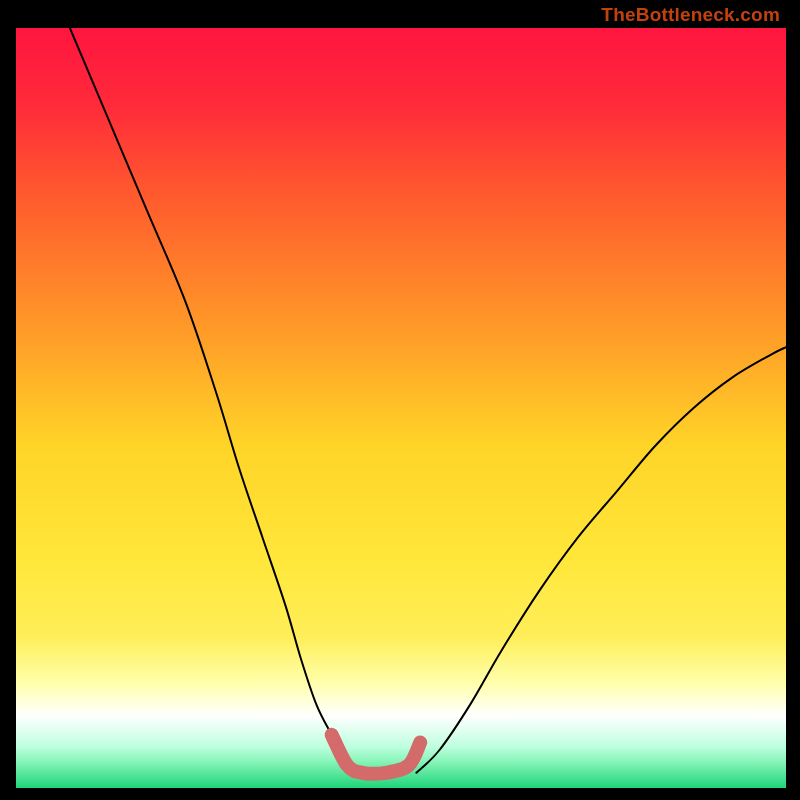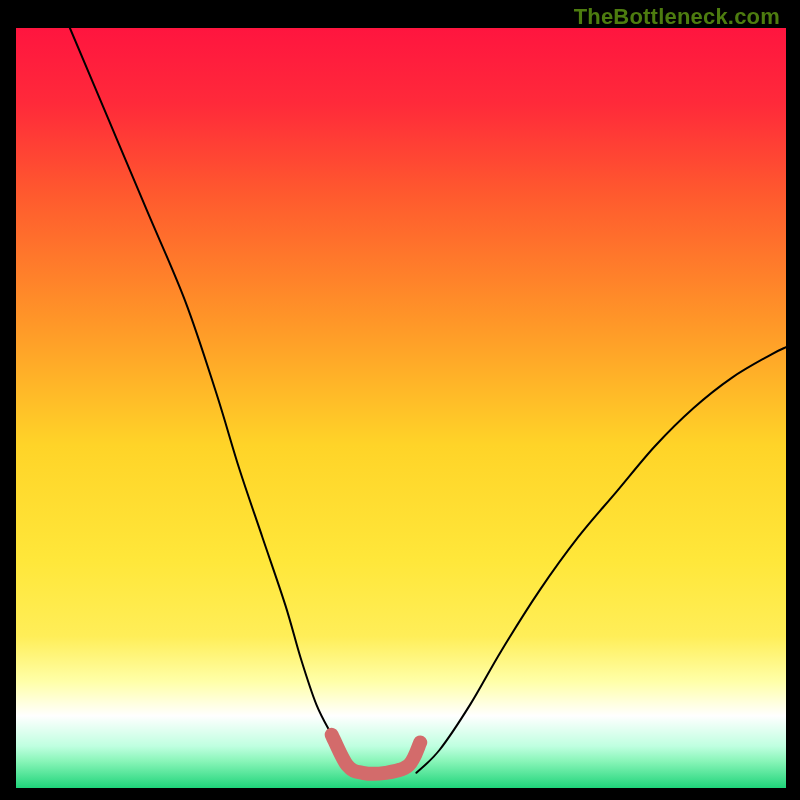--- a/index.html
+++ b/index.html
@@ -20,23 +20,23 @@
   }
   .plot {
     position: absolute;
     box-sizing: border-box;
   }
   .watermark {
     position: absolute;
     top: 4px;
     right: 20px;
     font-family: Arial, Helvetica, sans-serif;
-    font-size: 22px;
+    font-size: 19px;
     font-weight: 600;
-    color: #4d7c0f;
+    color: #c2410c;
     letter-spacing: 0.2px;
   }
 </style>
 </head>
 <body>
 
 <div class="frame">
   <svg class="plot" width="770" height="760" viewBox="0 0 770 760" style="left: 16px; top: 28px;">
       <defs>
         <linearGradient id="bg-grad" x1="0" y1="0" x2="0" y2="1">

